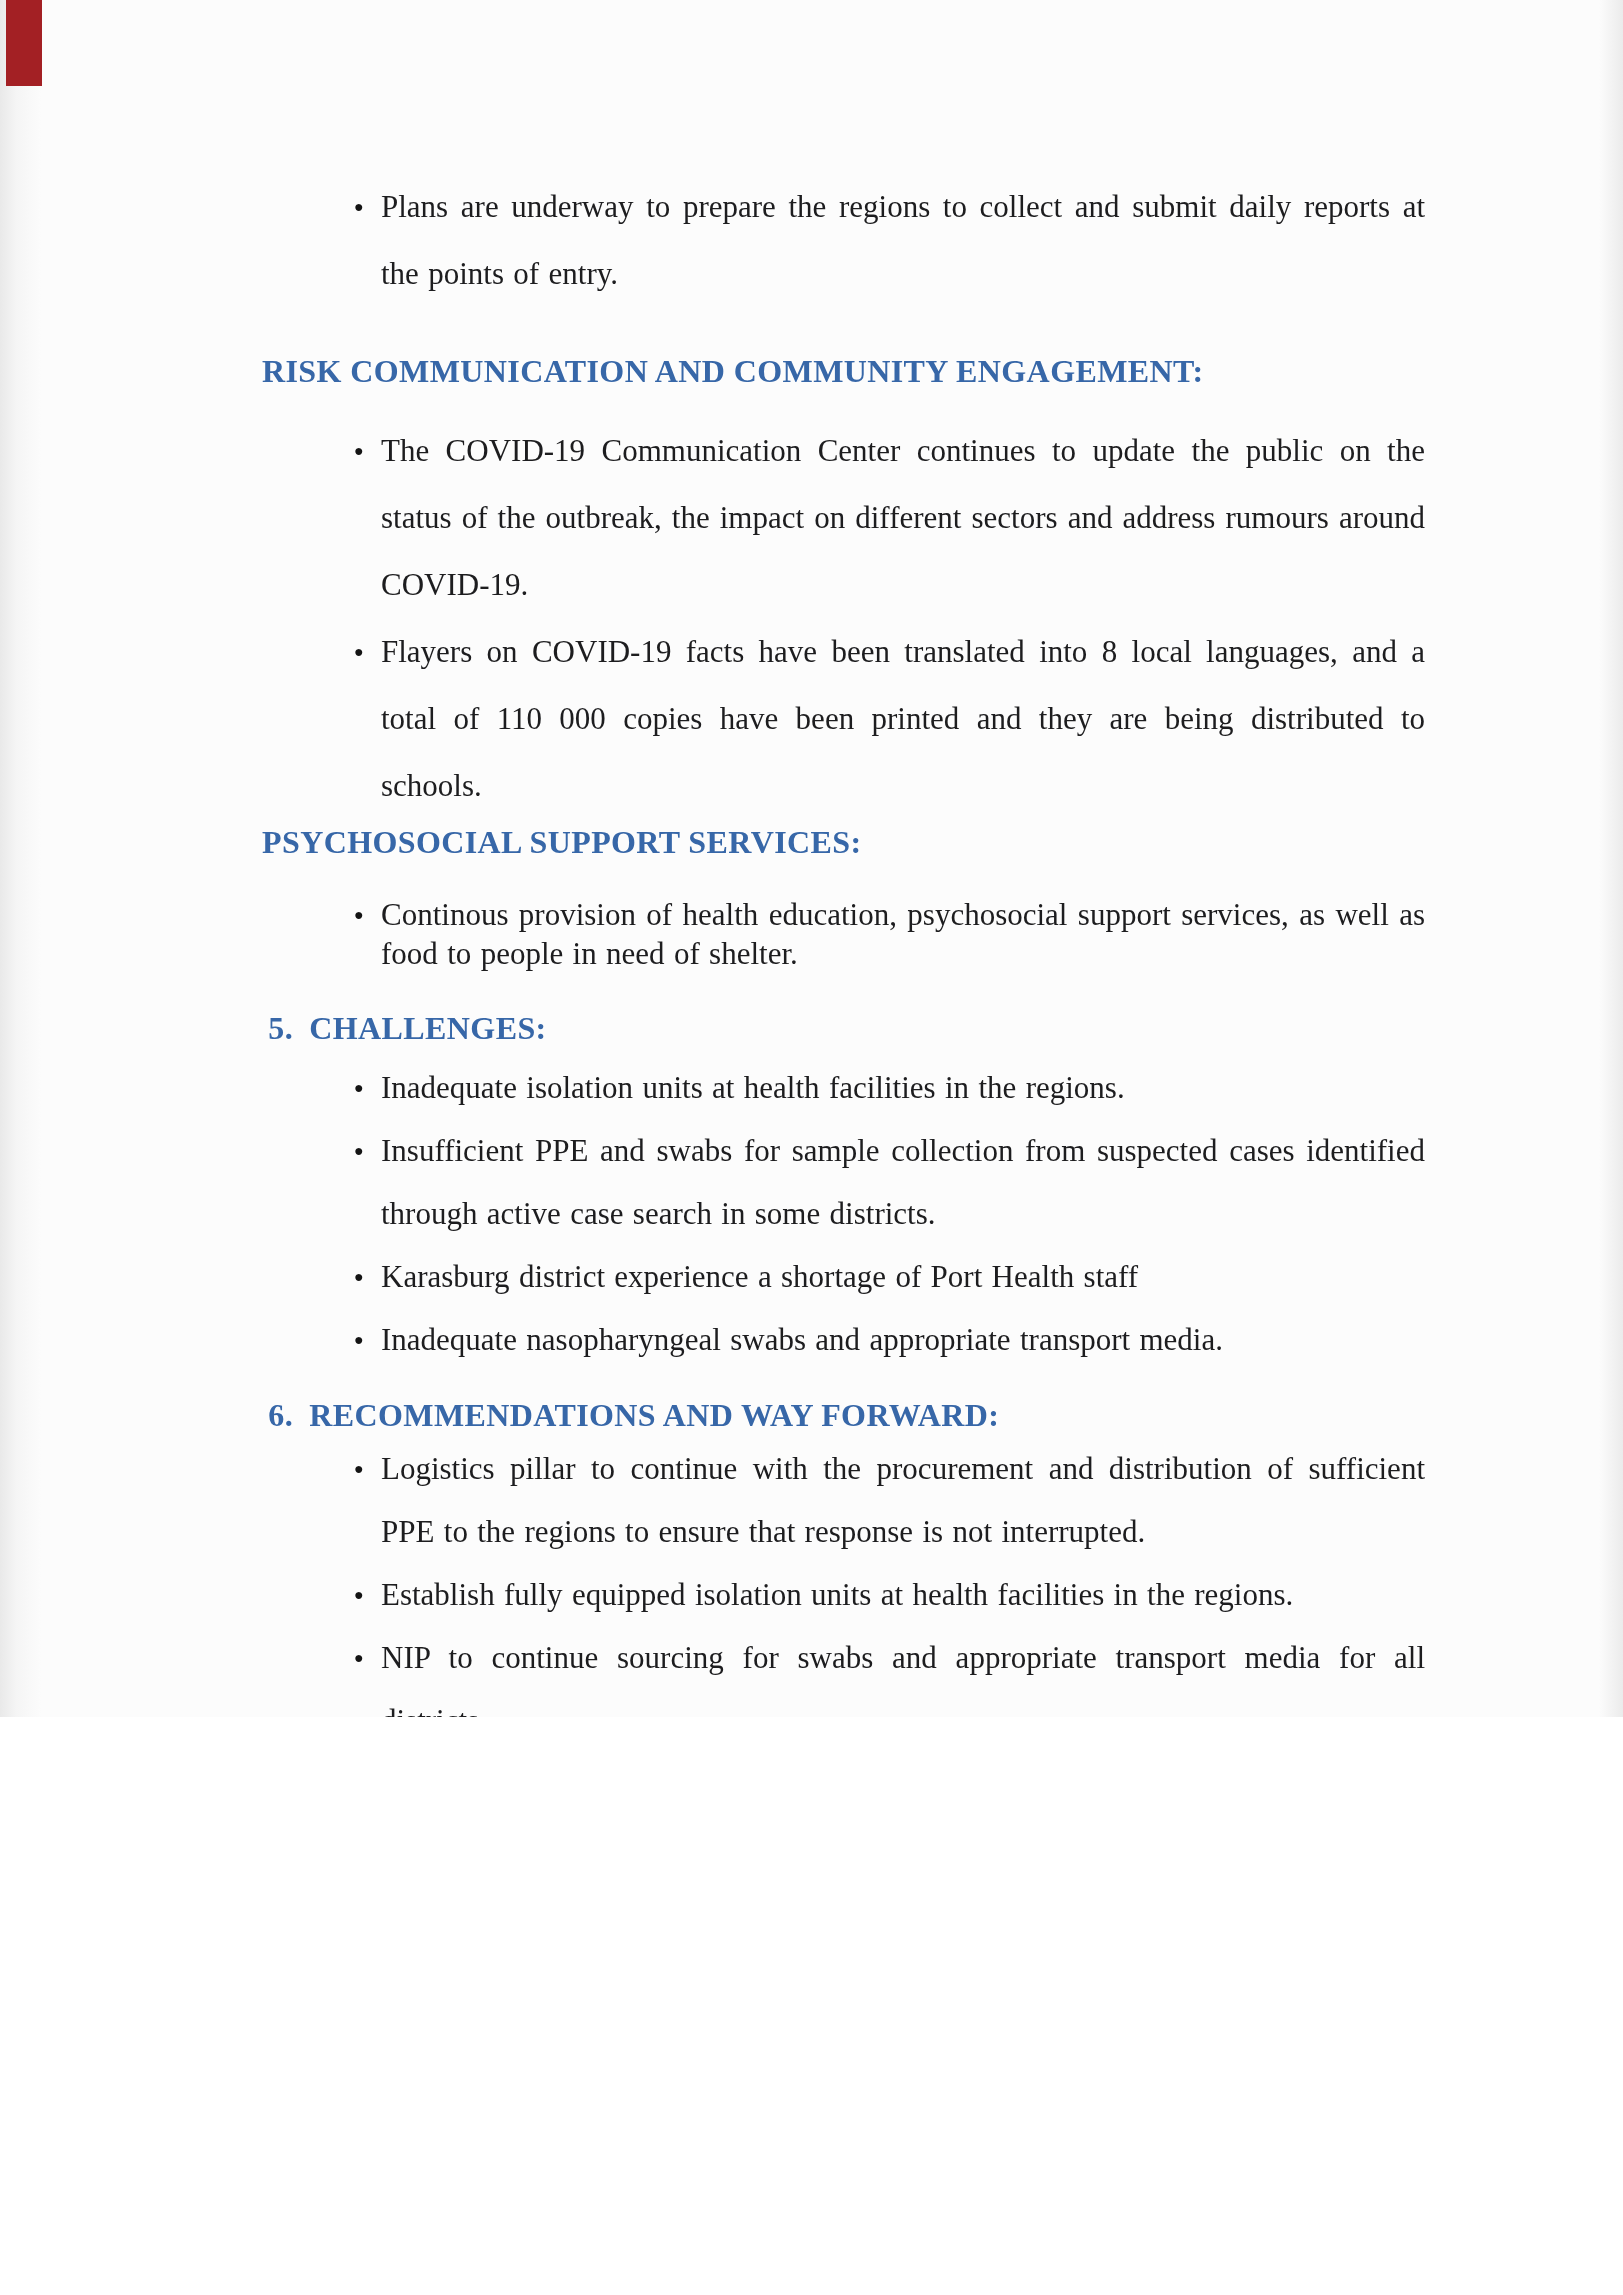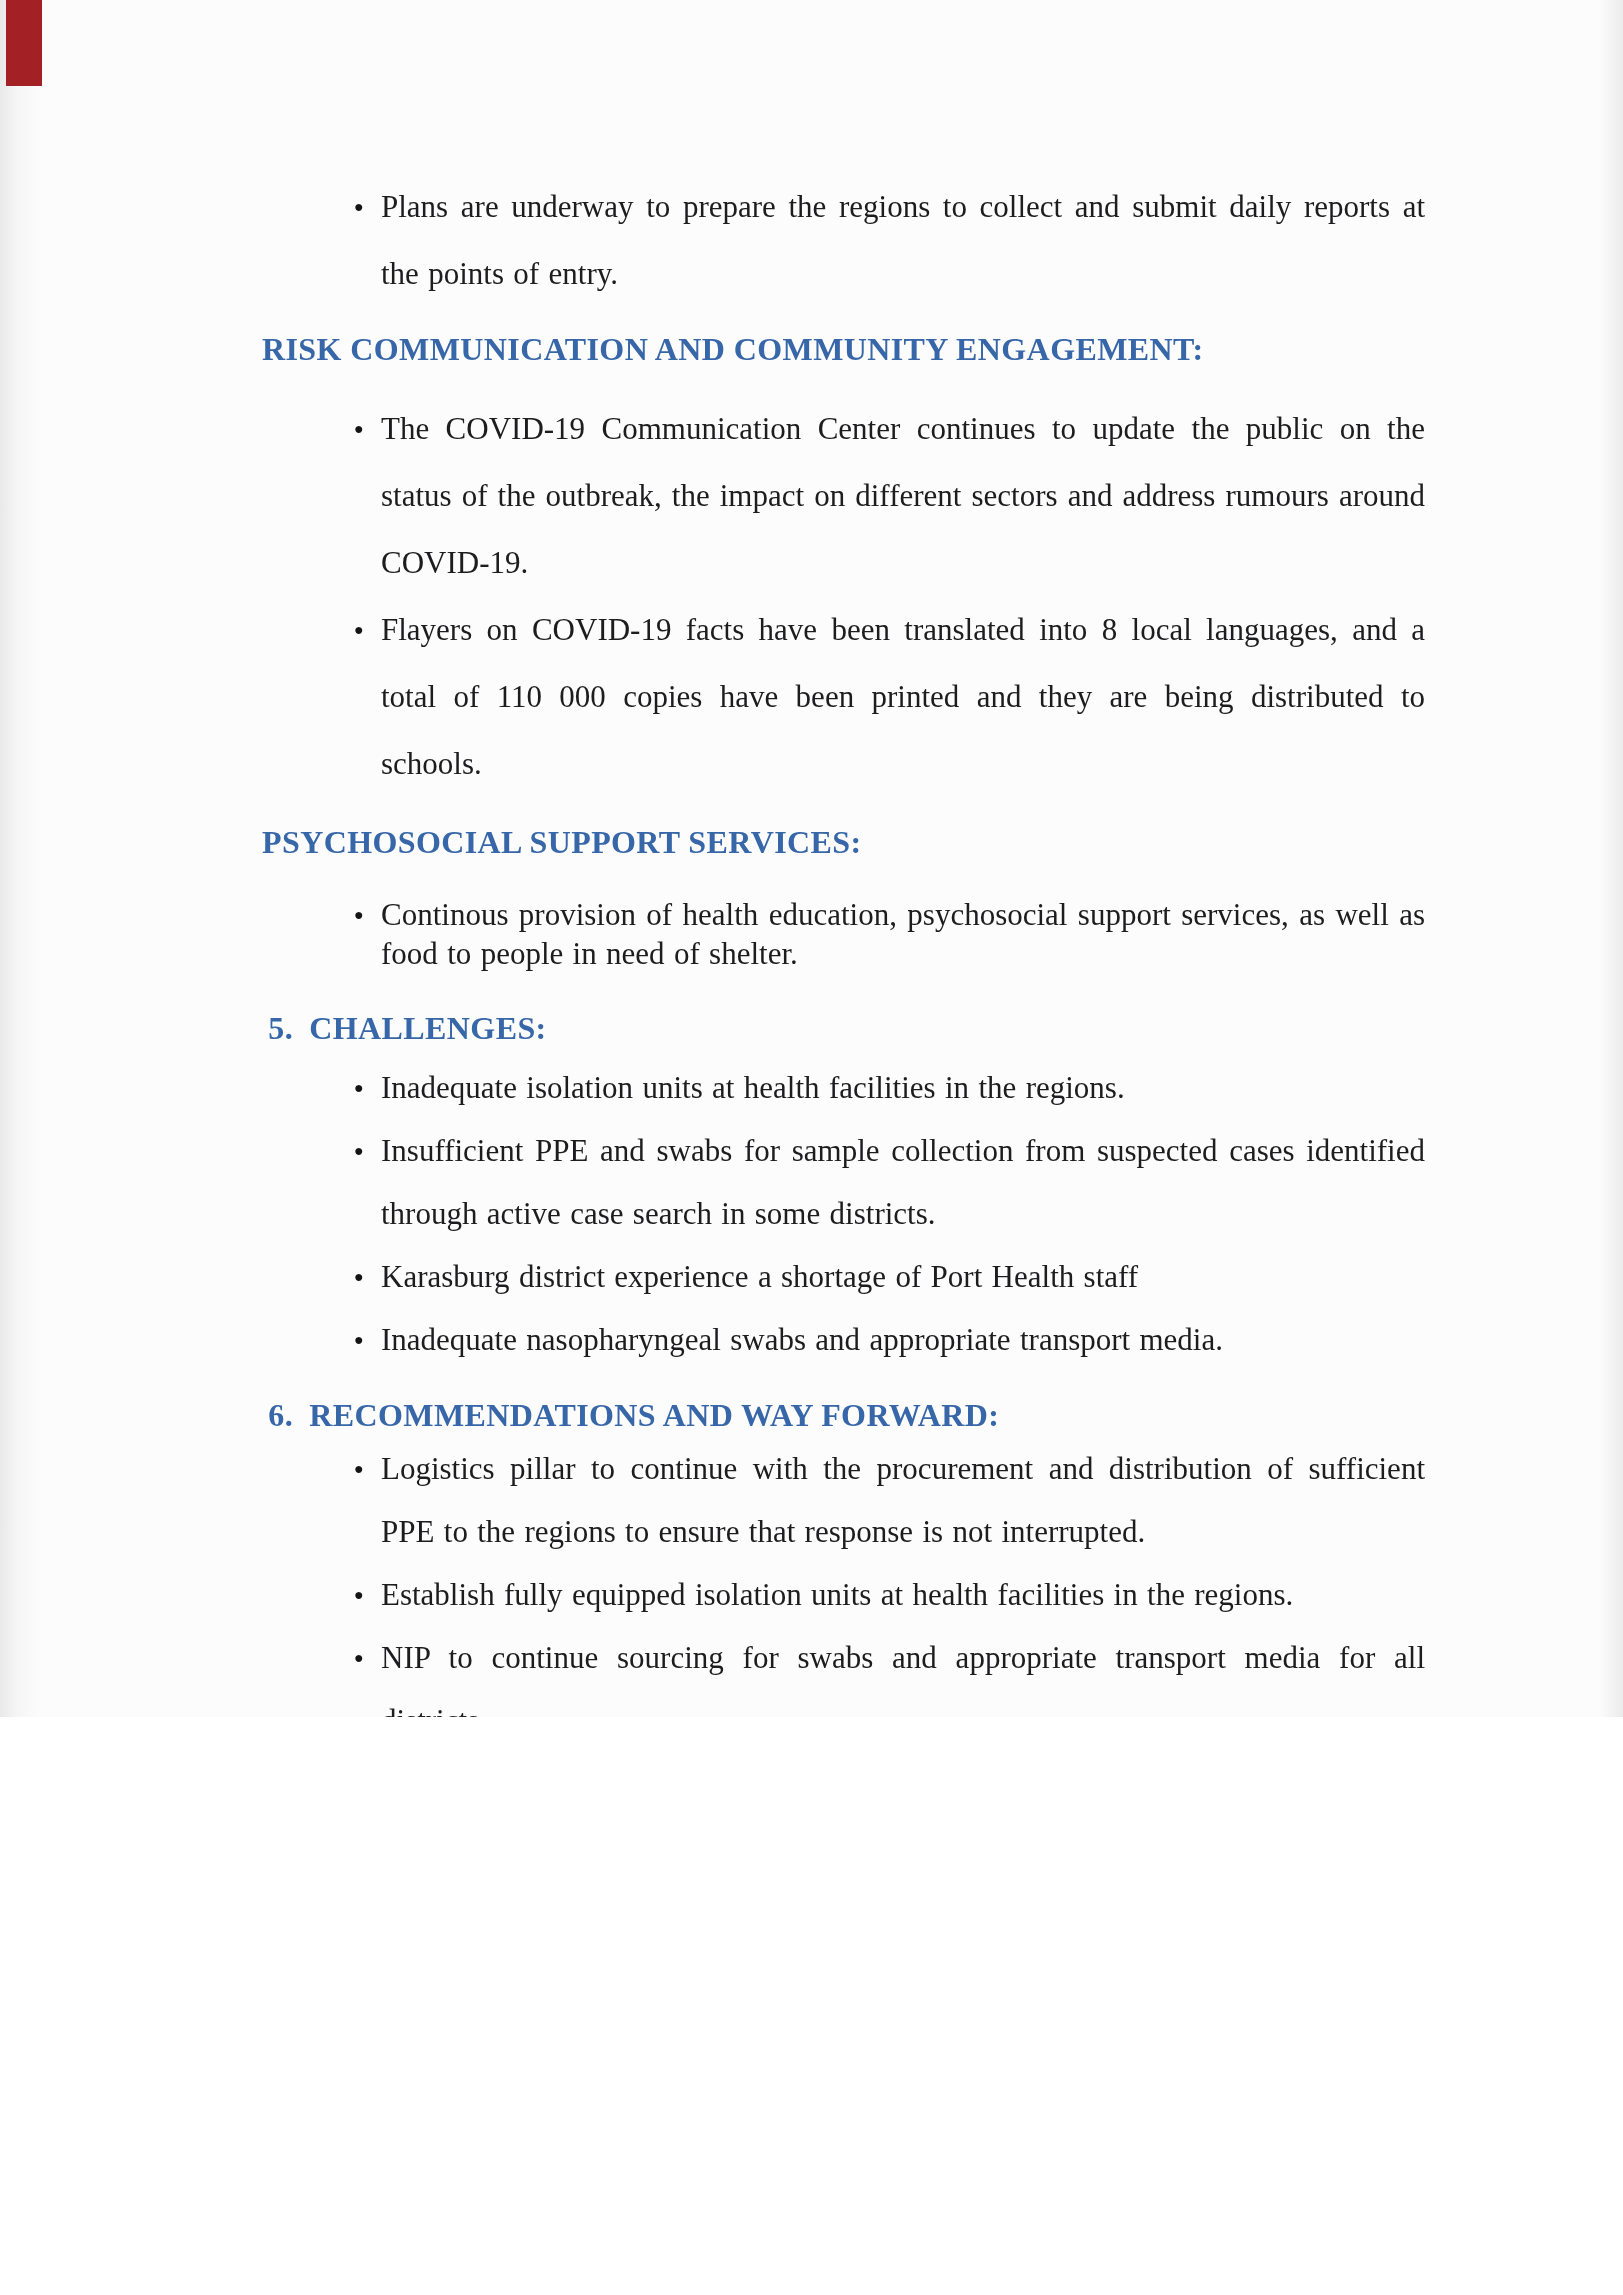--- a/index.html
+++ b/index.html
@@ -62,22 +62,22 @@
 
   
   .sec {
     margin: 0;
     font-size: 32px;
     font-weight: bold;
     color: #3767a8;
     line-height: 44px;
     letter-spacing: 0.4px;
   }
-  .sec.risk   { margin-top: 20px; margin-bottom: 23.6px; }
-  .sec.psych  { margin-top: 23px; margin-bottom: 31px; }
+  .sec.risk   { margin-top: 42px; margin-bottom: 23.6px; }
+  .sec.psych  { margin-top: 1px; margin-bottom: 31px; }
 
   .numheading {
     display: flex;
     margin: 0 0 0 6.3px;            
     font-size: 32px;
     font-weight: bold;
     color: #3767a8;
     line-height: 44px;
     letter-spacing: 0.4px;
   }

